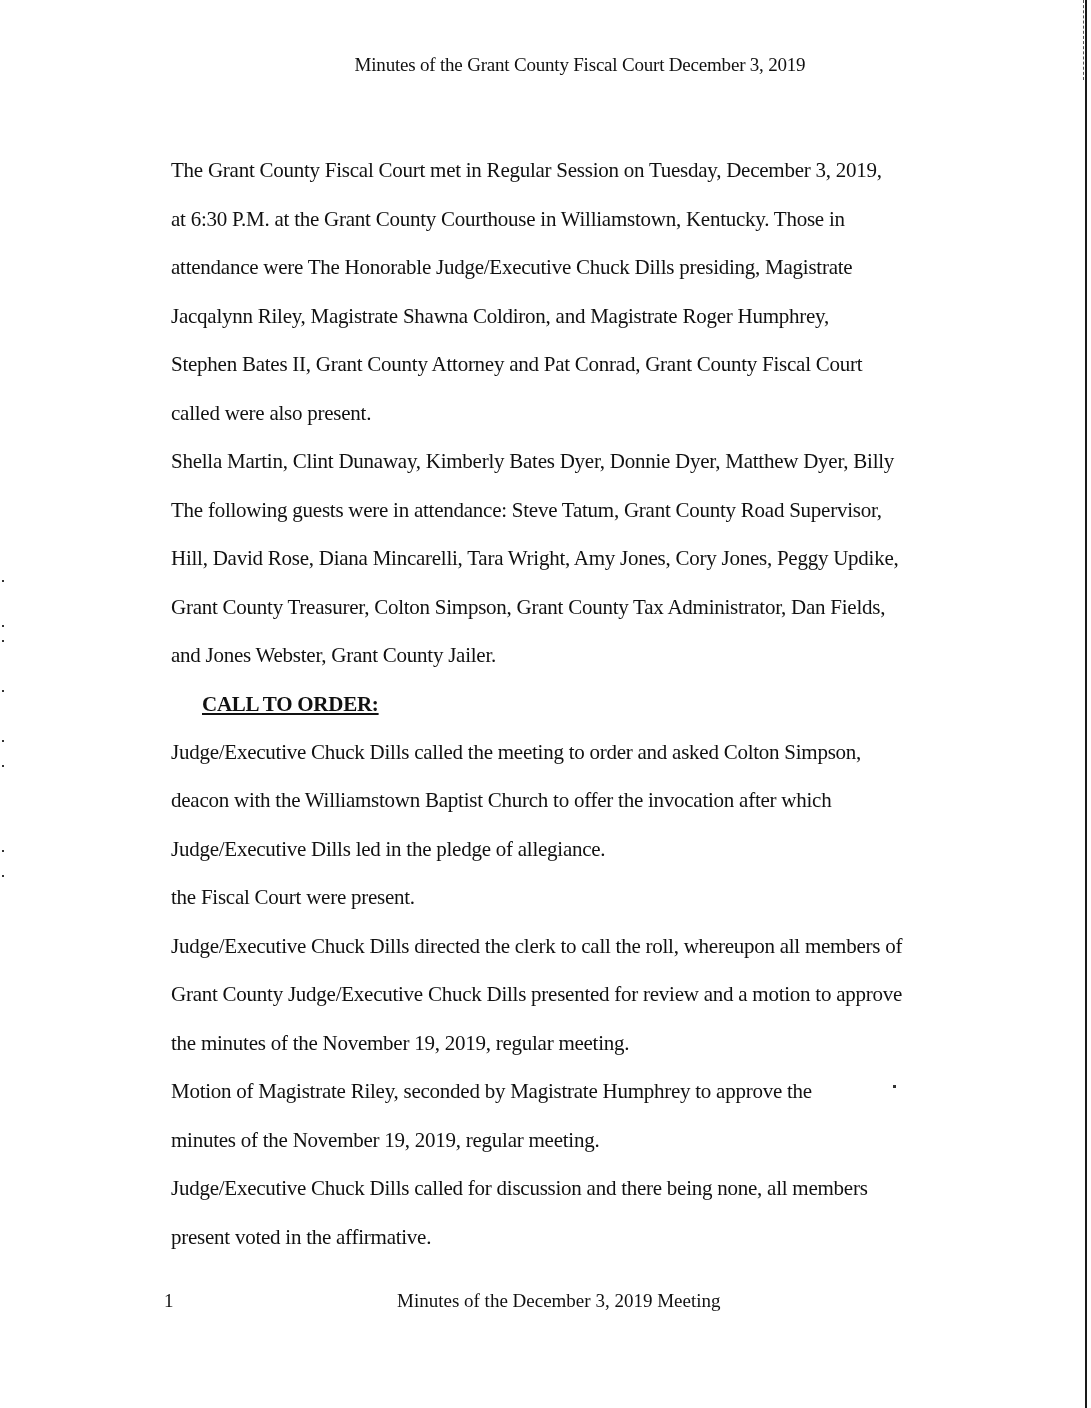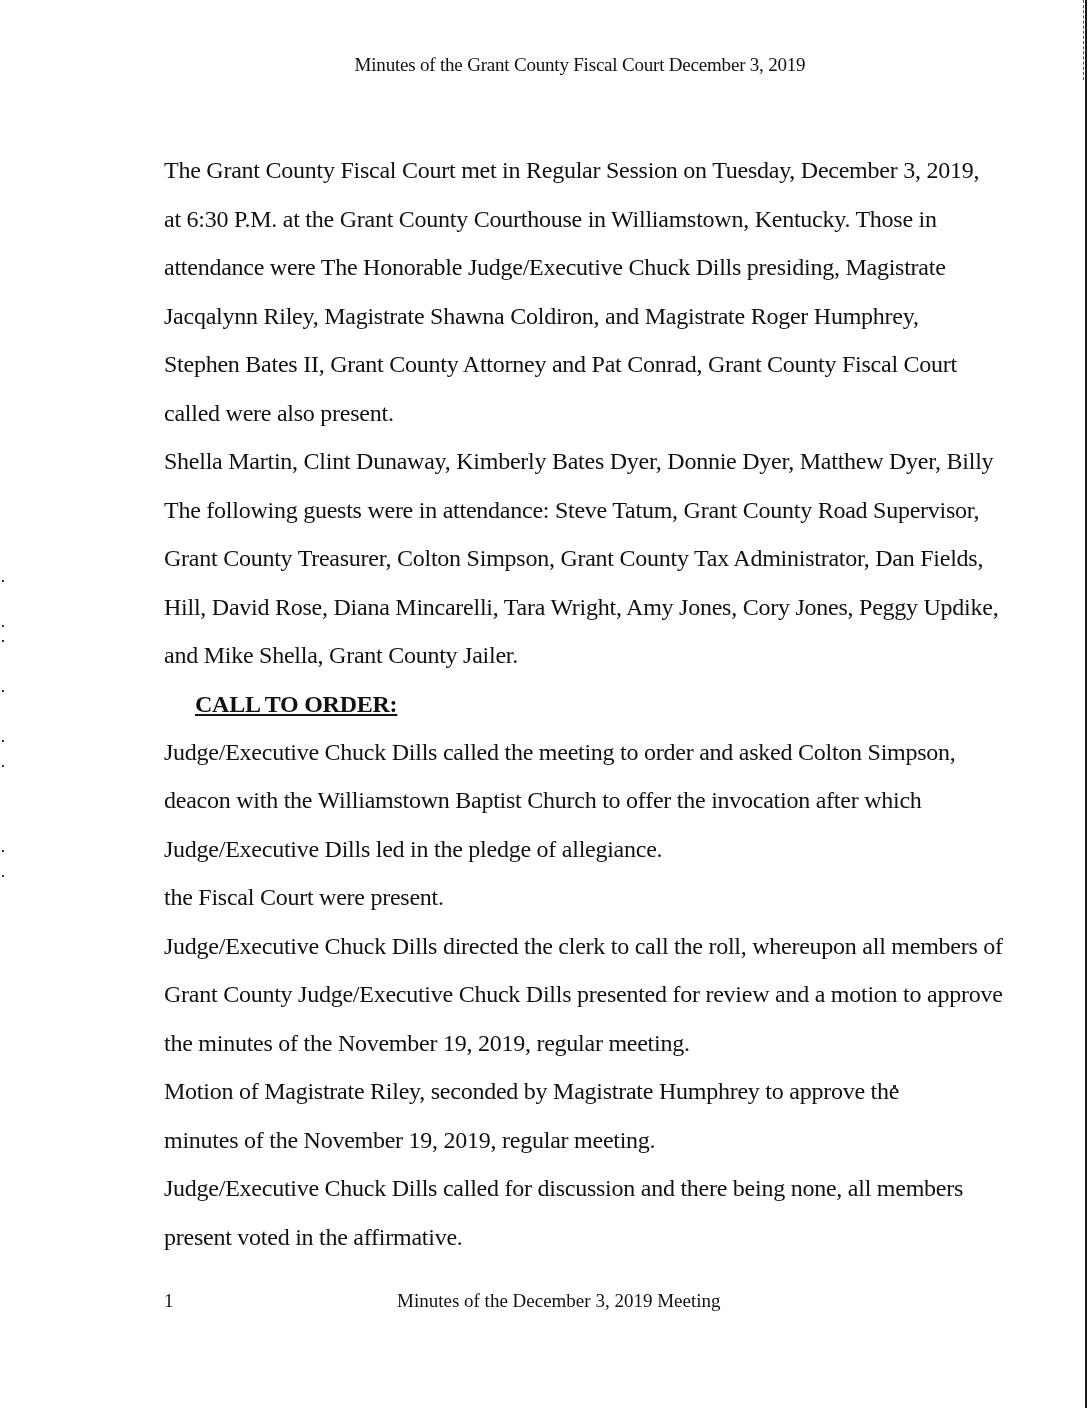--- a/index.html
+++ b/index.html
@@ -44,24 +44,24 @@
     left: 0;
     width: 1091px;
     text-align: center;
     font-size: 19px;
     letter-spacing: -0.2px;
     padding-left: 69px;
     box-sizing: border-box;
   }
   .body-text {
     position: absolute;
-    left: 164px;
+    left: 171px;
     top: 146px;
     width: 780px;
-    font-size: 24px;
+    font-size: 21px;
     line-height: 48.5px;
     letter-spacing: -0.25px;
   }
   .line {
     display: block;
     white-space: nowrap;
   }
   .section-heading {
     display: block;
     font-weight: bold;
@@ -110,23 +110,23 @@
       <span class="line">The Grant County Fiscal Court met in Regular Session on Tuesday, December 3, 2019,</span>
       <span class="line">at 6:30 P.M. at the Grant County Courthouse in Williamstown, Kentucky. Those in</span>
       <span class="line">attendance were The Honorable Judge/Executive Chuck Dills presiding, Magistrate</span>
       <span class="line">Jacqalynn Riley, Magistrate Shawna Coldiron, and Magistrate Roger Humphrey,</span>
       <span class="line">Stephen Bates II, Grant County Attorney and Pat Conrad, Grant County Fiscal Court</span>
       <span class="line">called were also present.</span>
     </div>
     <div>
       <span class="line">Shella Martin, Clint Dunaway, Kimberly Bates Dyer, Donnie Dyer, Matthew Dyer, Billy</span>
       <span class="line">The following guests were in attendance: Steve Tatum, Grant County Road Supervisor,</span>
+      <span class="line">Hill, David Rose, Diana Mincarelli, Tara Wright, Amy Jones, Cory Jones, Peggy Updike,</span>
       <span class="line">Grant County Treasurer, Colton Simpson, Grant County Tax Administrator, Dan Fields,</span>
-      <span class="line">Hill, David Rose, Diana Mincarelli, Tara Wright, Amy Jones, Cory Jones, Peggy Updike,</span>
-      <span class="line">and Mike Shella, Grant County Jailer.</span>
+      <span class="line">and Jones Webster, Grant County Jailer.</span>
     </div>
 
     <span class="section-heading">CALL TO ORDER:</span>
 
     <div>
       <span class="line">Judge/Executive Chuck Dills called the meeting to order and asked Colton Simpson,</span>
       <span class="line">deacon with the Williamstown Baptist Church to offer the invocation after which</span>
       <span class="line">Judge/Executive Dills led in the pledge of allegiance.</span>
     </div>
     <div>

